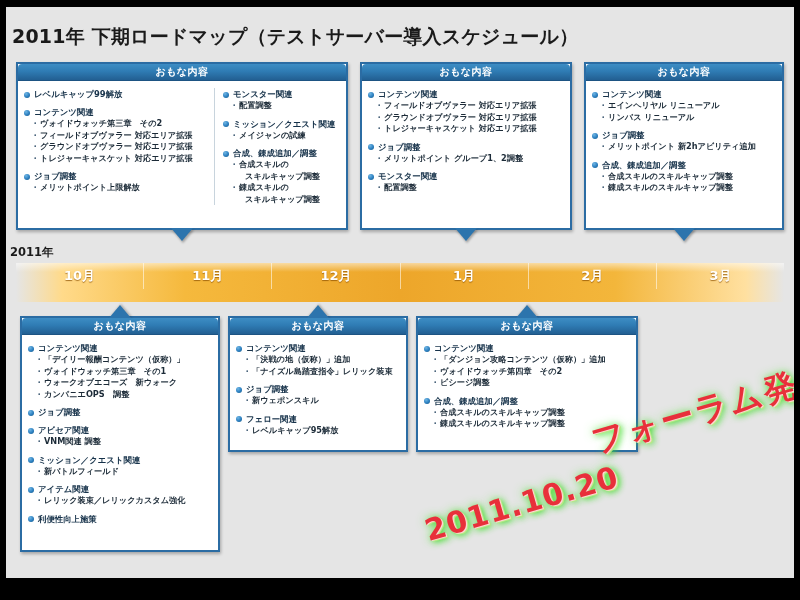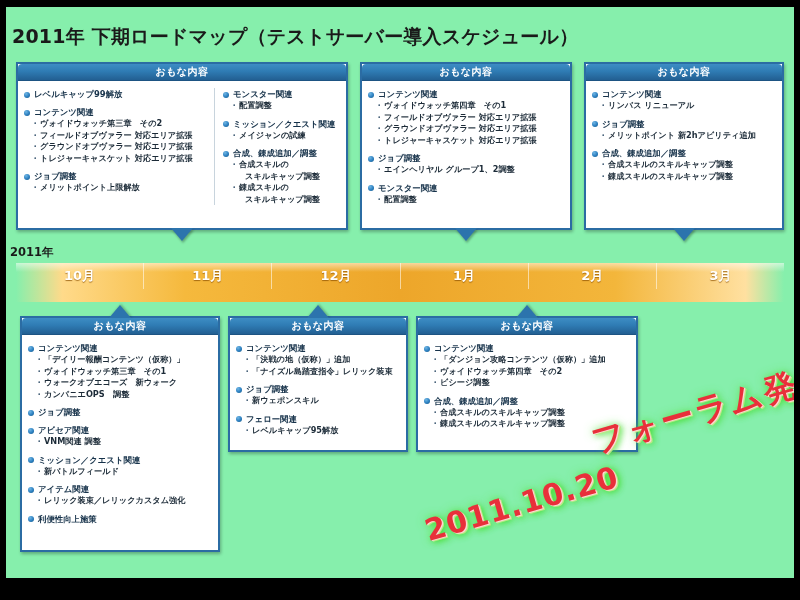--- a/index.html
+++ b/index.html
@@ -4,21 +4,21 @@
 <style>
   * { box-sizing: border-box; margin: 0; padding: 0; }
   html, body {
     width: 800px; height: 600px; overflow: hidden;
     background: #000;
     font-family: "DejaVu Sans", "Liberation Sans", sans-serif;
   }
   #slide {
     position: relative;
     width: 800px; height: 600px;
-    background: #86efac;
+    background: #e5e5e5;
     overflow: hidden;
   }
   
   #title {
     position: absolute;
     left: 12px; top: 24px;
     font-size: 19px;
     font-weight: bold;
     color: #1a1a1a;
     letter-spacing: 0.2px;
@@ -240,44 +240,44 @@
     </div>
     <div class="arrow-down"></div>
   </div>
 
   <div class="panel" id="top-panel-2" style="left:360px; top:62px; width:212px; height:168px;">
     <div class="panel-header">おもな内容</div>
     <div class="panel-body">
       <div class="col">
         <div class="group">
           <div class="g-head">コンテンツ関連</div>
-          <div class="sub">ヴォイドウォッチ第四章　その1</div>
           <div class="sub">フィールドオブヴァラー 対応エリア拡張</div>
           <div class="sub">グラウンドオブヴァラー 対応エリア拡張</div>
           <div class="sub">トレジャーキャスケット 対応エリア拡張</div>
         </div>
         <div class="group">
           <div class="g-head">ジョブ調整</div>
-          <div class="sub">エインヘリヤル グループ1、2調整</div>
+          <div class="sub">メリットポイント グループ1、2調整</div>
         </div>
         <div class="group">
           <div class="g-head">モンスター関連</div>
           <div class="sub">配置調整</div>
         </div>
       </div>
     </div>
     <div class="arrow-down"></div>
   </div>
 
   <div class="panel" id="top-panel-3" style="left:584px; top:62px; width:200px; height:168px;">
     <div class="panel-header">おもな内容</div>
     <div class="panel-body">
       <div class="col">
         <div class="group">
           <div class="g-head">コンテンツ関連</div>
+          <div class="sub">エインヘリヤル リニューアル</div>
           <div class="sub">リンバス リニューアル</div>
         </div>
         <div class="group">
           <div class="g-head">ジョブ調整</div>
           <div class="sub">メリットポイント 新2hアビリティ追加</div>
         </div>
         <div class="group">
           <div class="g-head">合成、錬成追加／調整</div>
           <div class="sub">合成スキルのスキルキャップ調整</div>
           <div class="sub">錬成スキルのスキルキャップ調整</div>

